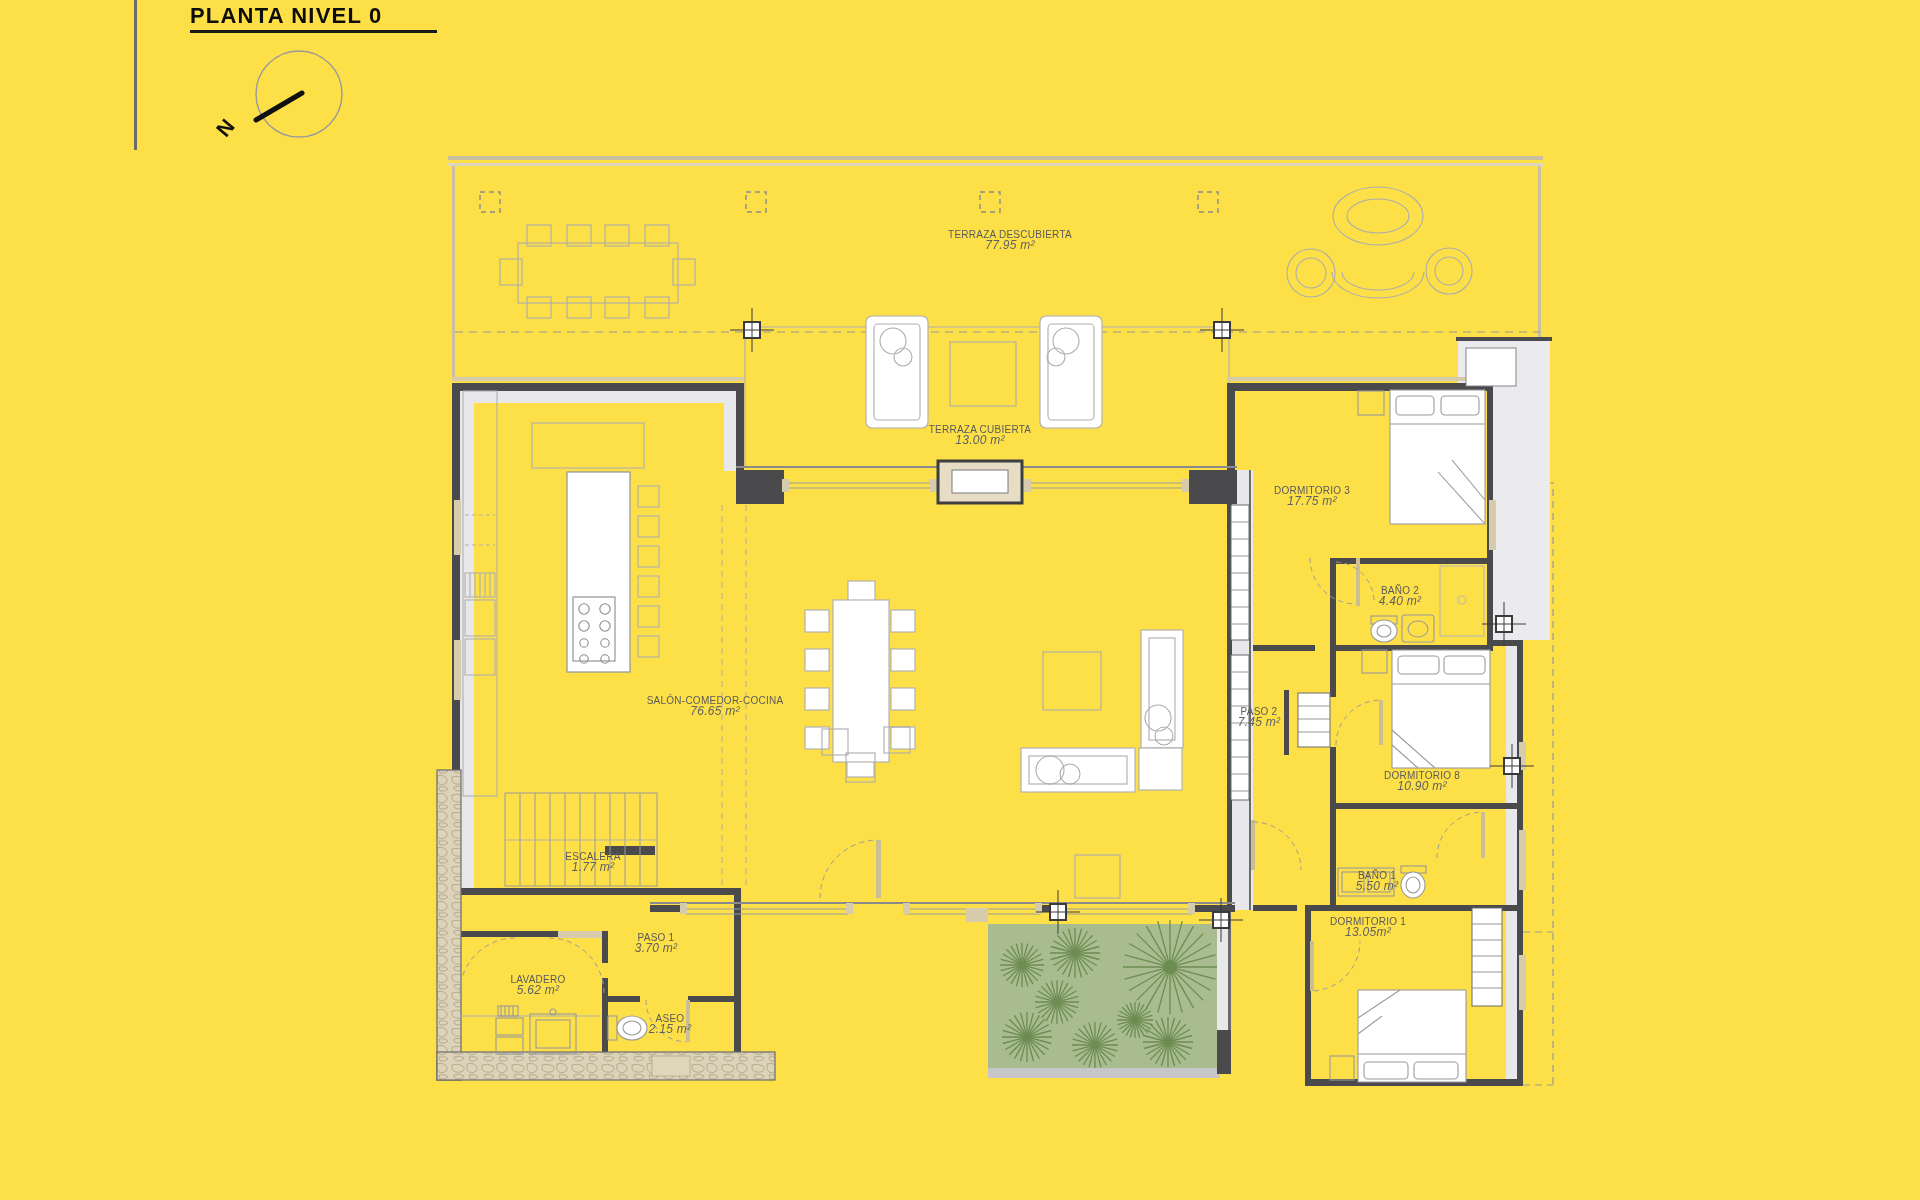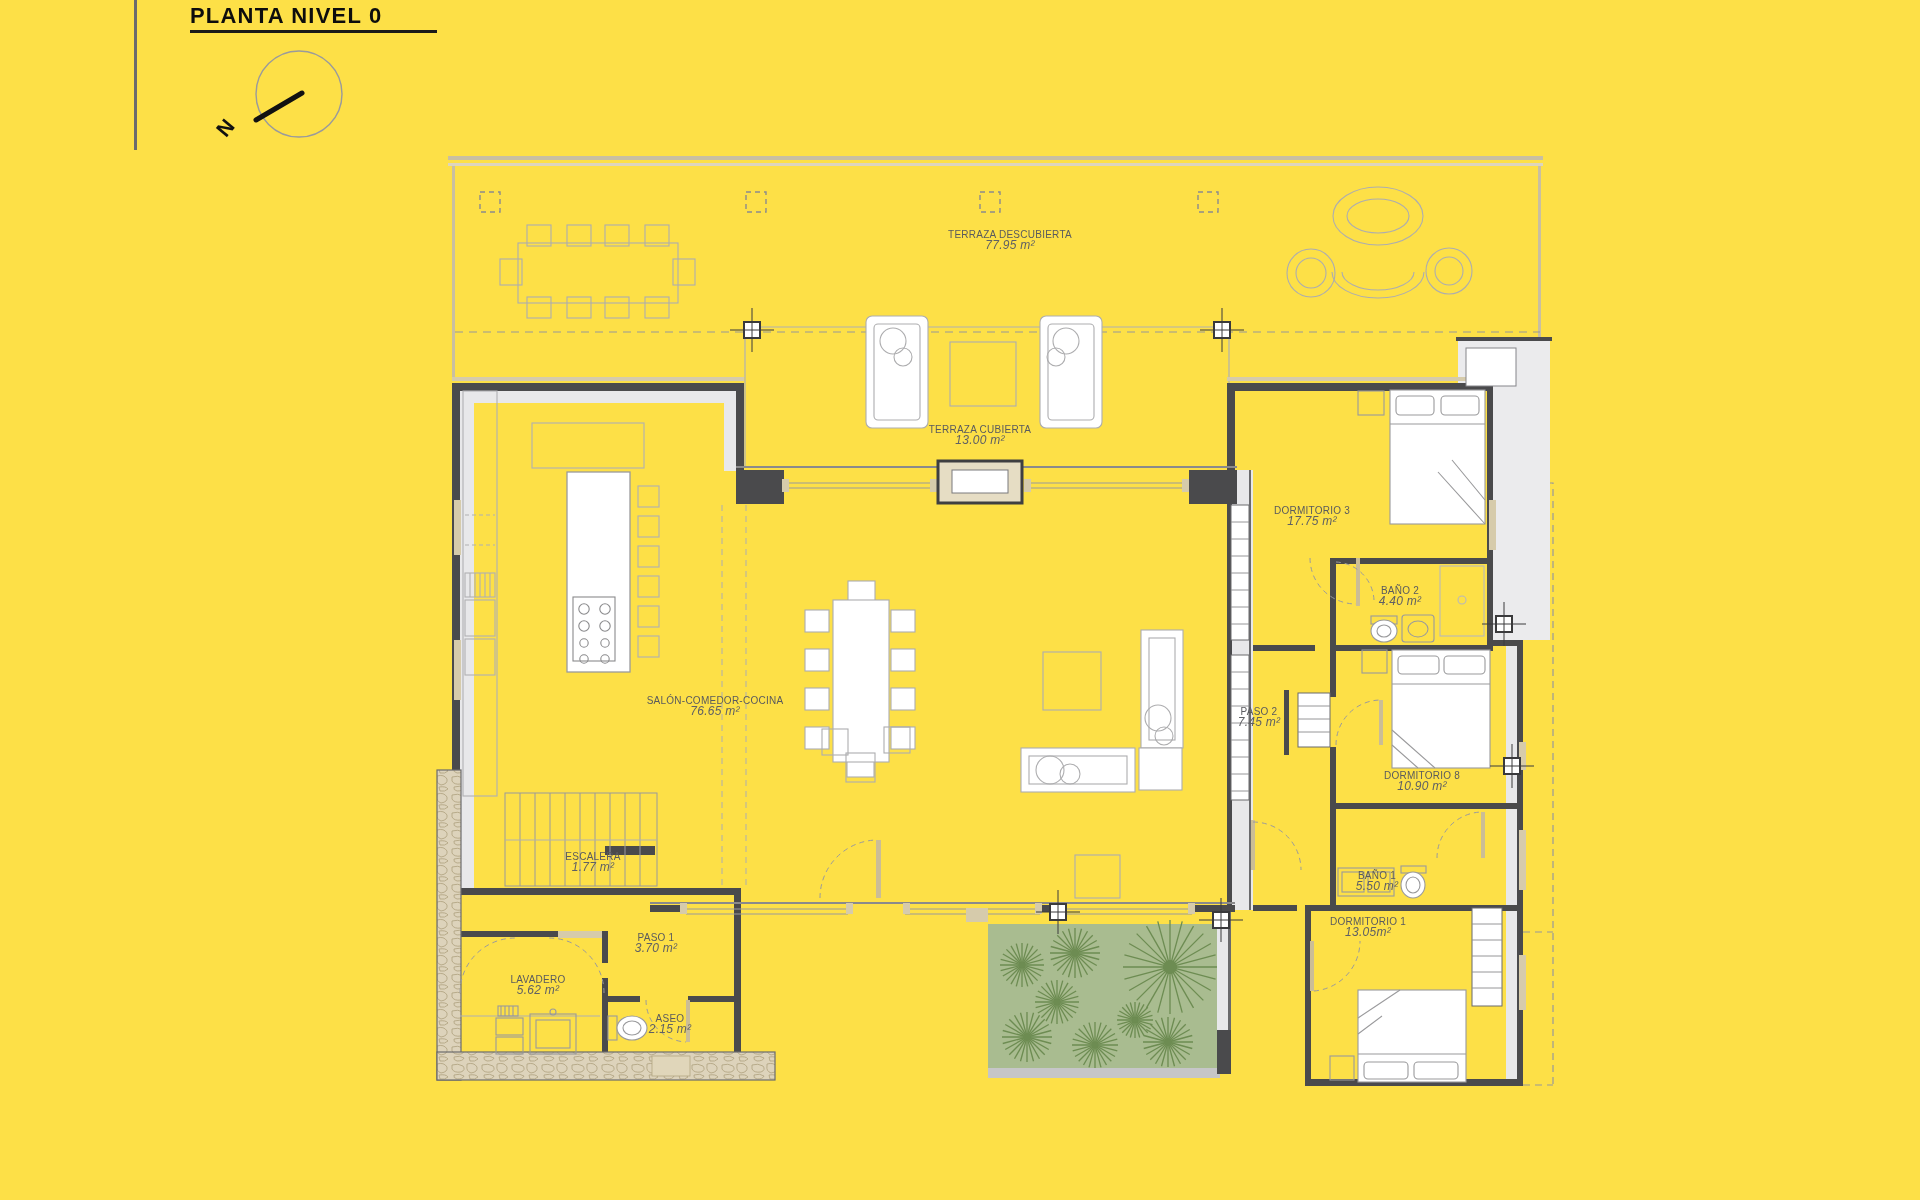--- a/index.html
+++ b/index.html
@@ -422,21 +422,21 @@
   <span class="rarea">77.95 m²</span>
 </div>
 <div class="rlabel" style="left:980px;top:424px">
   <span>TERRAZA CUBIERTA</span>
   <span class="rarea">13.00 m²</span>
 </div>
 <div class="rlabel" style="left:715px;top:695px">
   <span>SALÓN-COMEDOR-COCINA</span>
   <span class="rarea">76.65 m²</span>
 </div>
-<div class="rlabel" style="left:1312px;top:505px">
+<div class="rlabel" style="left:1312px;top:485px">
   <span>DORMITORIO 3</span>
   <span class="rarea">17.75 m²</span>
 </div>
 <div class="rlabel" style="left:1400px;top:585px">
   <span>BAÑO 2</span>
   <span class="rarea">4.40 m²</span>
 </div>
 <div class="rlabel" style="left:1259px;top:706px">
   <span>PASO 2</span>
   <span class="rarea">7.45 m²</span>

